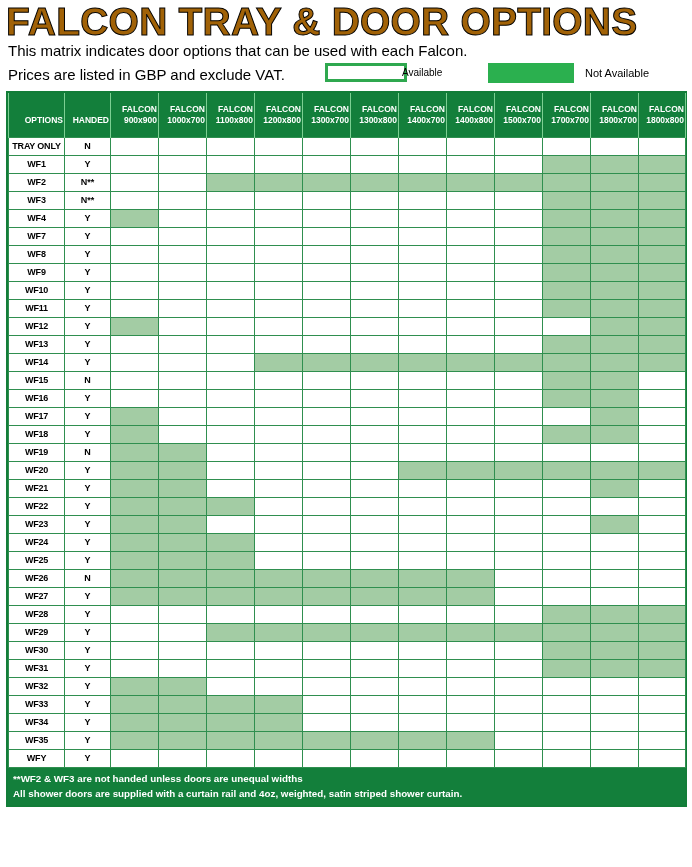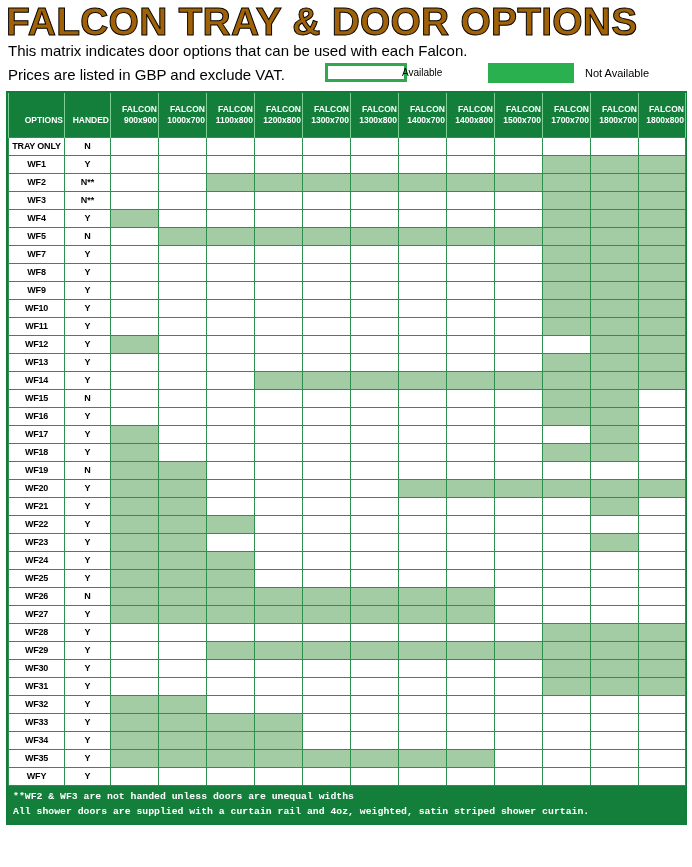--- a/index.html
+++ b/index.html
@@ -47,21 +47,20 @@
     background: #ffffff;
   }
   td.opt { text-align: center; letter-spacing: -0.2px; }
   td.hand { text-align: center; }
   td.na { background: #a3cca4; }
 
   .footer {
     background: #137f3b; color: #fff; font-weight: bold;
     font-size: 9.8px; line-height: 15px; padding: 3px 5px 4px 5px;
     height: 37px;
-    font-family: Liberation Mono, monospace;
   }
   .footer div { display: block; }
 </style>
 </head>
 <body>
 
 <div class="title">FALCON TRAY &amp; DOOR OPTIONS</div>
 <div class="sub1">This matrix indicates door options that can be used with each Falcon.</div>
 <div class="sub2">Prices are listed in GBP and exclude VAT.</div>
 
@@ -217,36 +216,20 @@
           <td class="av"></td>
           <td class="av"></td>
           <td class="av"></td>
           <td class="av"></td>
           <td class="av"></td>
           <td class="na"></td>
           <td class="na"></td>
           <td class="na"></td>
         </tr>
         <tr>
-          <td class="opt">WF5</td>
-          <td class="hand">N</td>
-          <td class="av"></td>
-          <td class="na"></td>
-          <td class="na"></td>
-          <td class="na"></td>
-          <td class="na"></td>
-          <td class="na"></td>
-          <td class="na"></td>
-          <td class="na"></td>
-          <td class="na"></td>
-          <td class="na"></td>
-          <td class="na"></td>
-          <td class="na"></td>
-        </tr>
-        <tr>
           <td class="opt">WF7</td>
           <td class="hand">Y</td>
           <td class="av"></td>
           <td class="av"></td>
           <td class="av"></td>
           <td class="av"></td>
           <td class="av"></td>
           <td class="av"></td>
           <td class="av"></td>
           <td class="av"></td>

